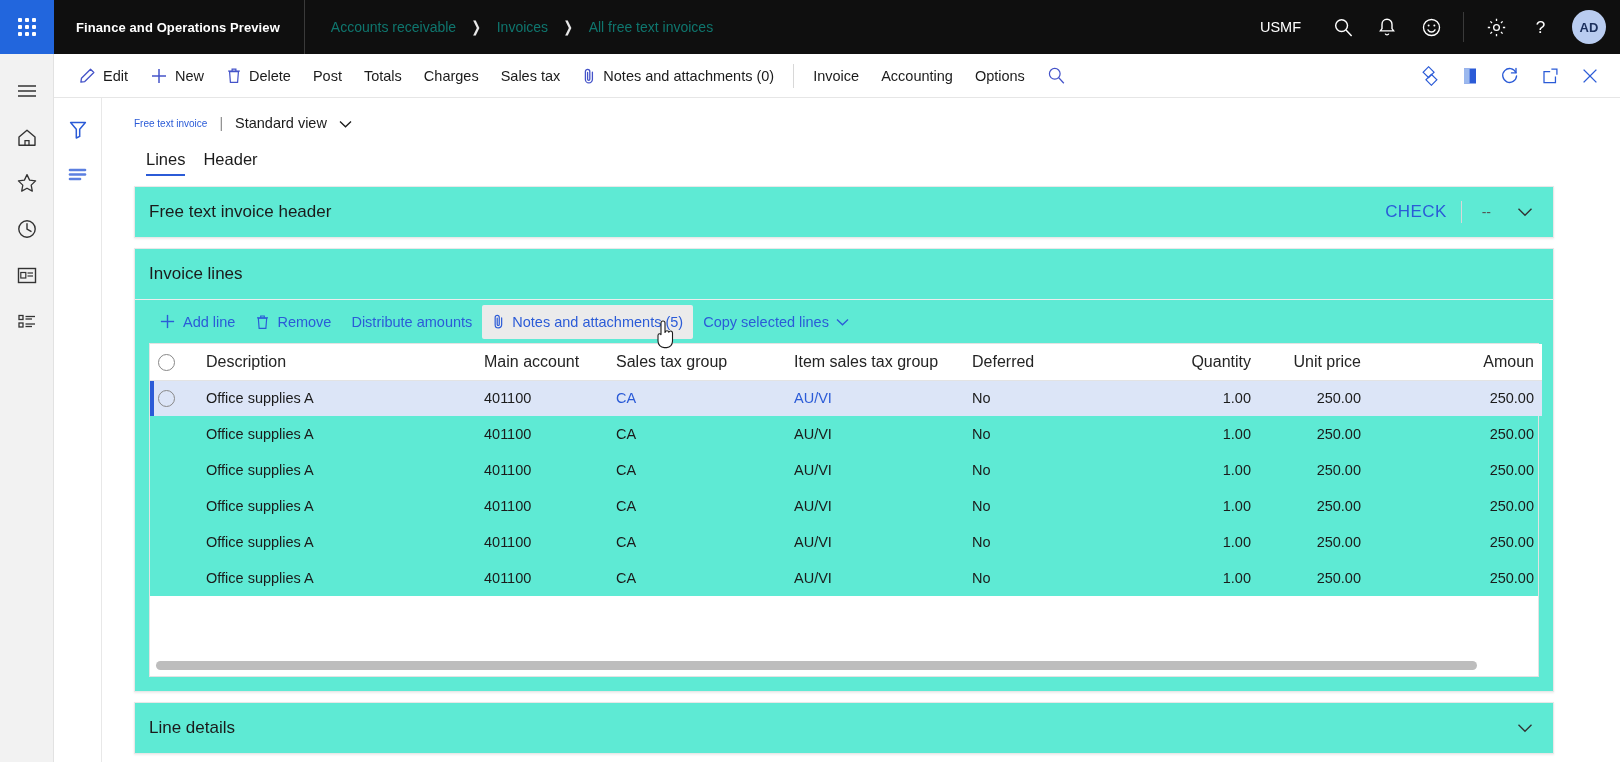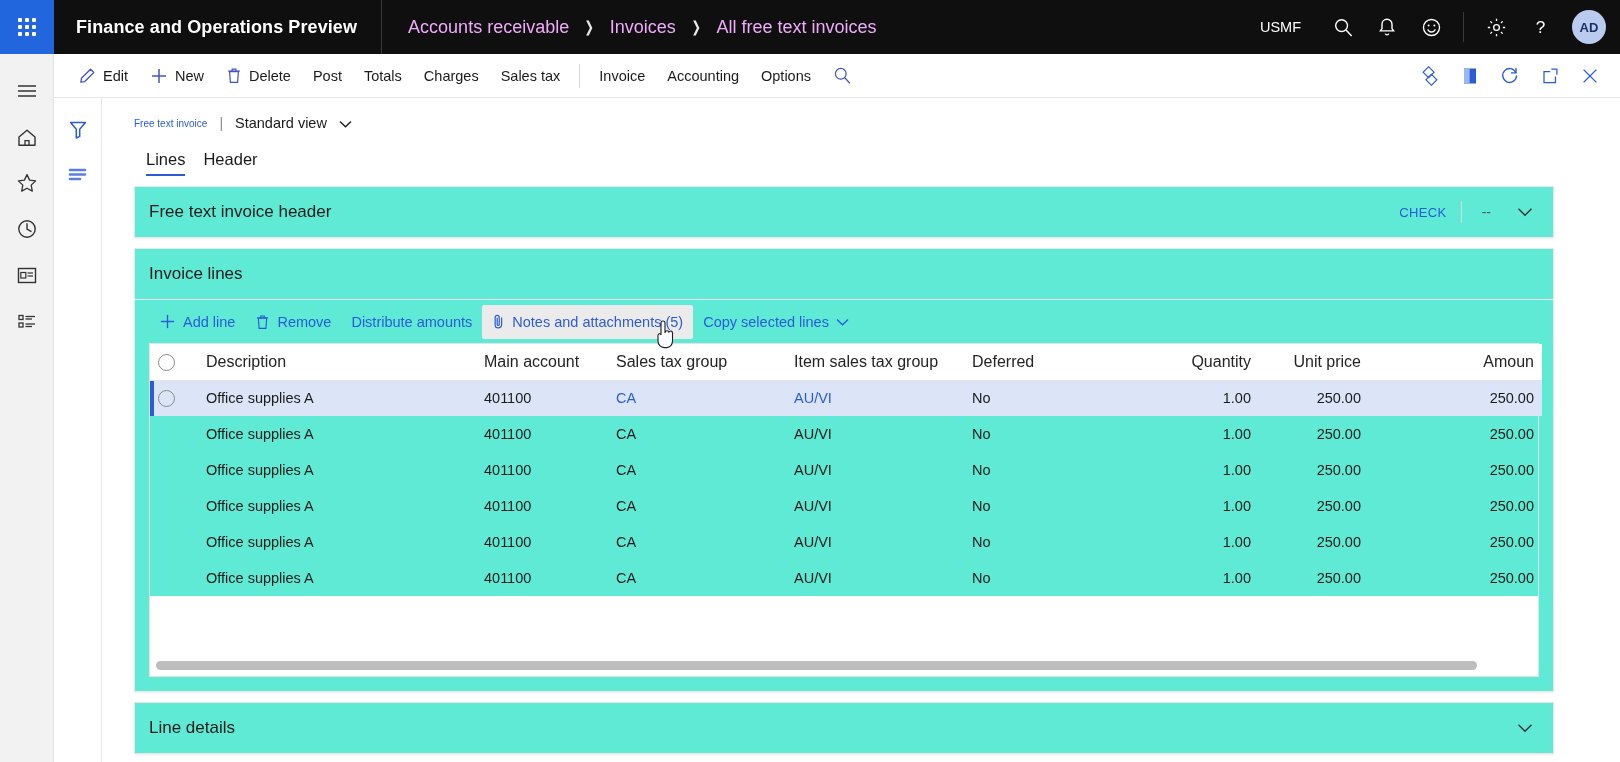--- a/index.html
+++ b/index.html
@@ -16,26 +16,26 @@
     position:absolute; top:0; left:0; width:1620px; height:54px;
     background:#0f0f0f; display:flex; align-items:center;
   }
   .waffle {
     width:54px; height:54px; background:#2266dd;
     display:flex; align-items:center; justify-content:center; flex:0 0 54px; cursor:pointer;
   }
   .waffle-grid { display:grid; grid-template-columns:repeat(3,4px); grid-template-rows:repeat(3,4px); gap:3px; }
   .waffle-grid i { width:4px; height:4px; background:#fff; display:block; border-radius:1px; }
   .app-title {
-    color:#fff; font-size:18px; font-weight:bold; padding:0 24px 0 22px;
+    color:#fff; font-size:13px; font-weight:bold; padding:0 24px 0 22px;
     white-space:nowrap; letter-spacing:.1px;
   }
   .topdiv { width:1px; height:54px; background:#3a3a3a; }
   .breadcrumb { display:flex; align-items:center; padding-left:26px; gap:0; }
-  .bc-item { color:#f0abfc; font-size:18px; white-space:nowrap; cursor:pointer; }
+  .bc-item { color:#0f766e; font-size:14px; white-space:nowrap; cursor:pointer; }
   .bc-sep { color:#e8e8e8; font-size:15px; padding:0 14px; font-weight:300; transform:scaleX(.75); }
   .top-right { margin-left:auto; display:flex; align-items:center; height:54px; padding-right:14px; }
   .company { color:#fff; font-size:14.5px; padding:0 20px; cursor:pointer; }
   .ticon {
     width:44px; height:54px; display:flex; align-items:center; justify-content:center;
     color:#ffffff; cursor:pointer;
   }
   .ticon svg { display:block; }
   .topdiv2 { width:1px; height:30px; background:#3a3a3a; margin:0 10px; }
   .avatar {
@@ -108,21 +108,21 @@
   
   .panel {
     margin:10px 0 0 32px; width:1420px; background:#5eead4;
     border:1px solid #e8e8e8; box-shadow:0 1px 2px rgba(0,0,0,.08);
   }
   .panel-head {
     height:50px; display:flex; align-items:center; padding:0 14px 0 14px;
   }
   .panel-title { font-size:17px; color:#1b1b1b; }
   .panel-head-right { margin-left:auto; display:flex; align-items:center; gap:0; }
-  .checklink { color:#2b5bd7; font-size:13px; letter-spacing:.4px; cursor:pointer; padding-right:14px; }
+  .checklink { color:#2b5bd7; font-size:17px; letter-spacing:.4px; cursor:pointer; padding-right:14px; }
   .hdiv { width:1px; height:22px; background:#d8d8d8; }
   .dashes { color:#555; font-size:14px; padding:0 20px; }
   .chev { color:#333; cursor:pointer; padding:0 6px; display:flex; align-items:center; }
 
   
   .gridbar { display:flex; align-items:center; padding:0 0 0 14px; height:44px; border-top:1px solid #ededed; }
   .gbtn {
     display:flex; align-items:center; gap:7px; height:34px; padding:0 10px;
     font-size:14.5px; color:#2b5bd7; cursor:pointer; white-space:nowrap; border-radius:2px;
   }
@@ -313,20 +313,28 @@
       <span>Post</span>
     </div>
     <div class="cmd">
       <span>Totals</span>
     </div>
     <div class="cmd">
       <span>Charges</span>
     </div>
     <div class="cmd">
       <span>Sales tax</span>
+    </div>
+    <div class="cmd">
+      <span class="gl">
+        <svg width="14" height="18" viewBox="0 0 14 18">
+            <path d="M10.4 5.2v7.2a3.5 3.5 0 0 1-7 0V4.6a2.2 2.2 0 0 1 4.4 0v7.6a1.1 1.1 0 0 1-2.2 0V5.4" fill="none" stroke="#4453c9" stroke-width="1.3" stroke-linecap="round"></path>
+          </svg>
+      </span>
+      <span>Notes and attachments (0)</span>
     </div>
     <div class="cmddiv"></div>
     <div class="cmd bold">
       <span>Invoice</span>
     </div>
     <div class="cmd bold">
       <span>Accounting</span>
     </div>
     <div class="cmd bold">
       <span>Options</span>

